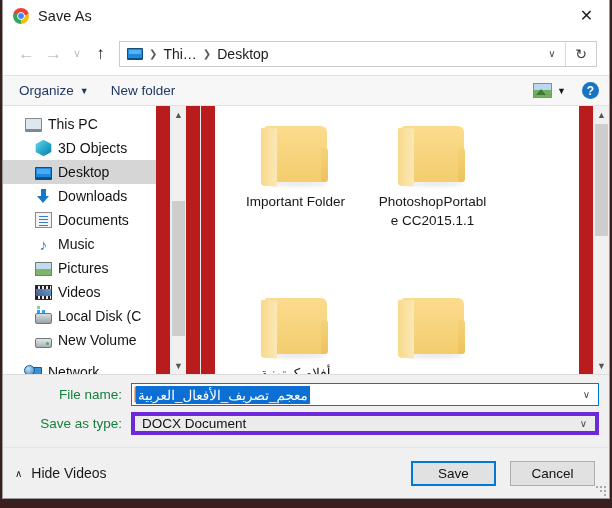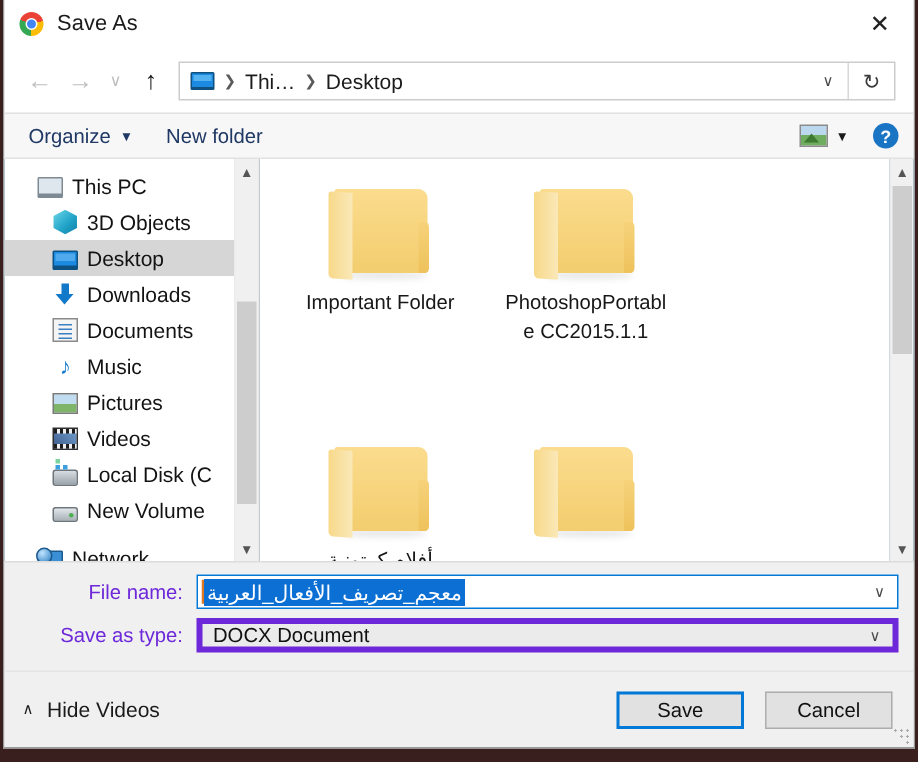--- a/index.html
+++ b/index.html
@@ -167,22 +167,23 @@
     color: #fff;
     font-size: 12px;
     font-weight: bold;
     display: flex; align-items: center; justify-content: center;
   }
   
   .body-area {
     flex: 1;
     display: flex;
     min-height: 0;
-    background: #0c4a6e;
-    position: relative;
+    background: #b91c1c;
+    position: relative;
+    gap: 14px;
   }
   .sidebar {
     width: 153px;
     min-width: 153px;
     background: #ffffff;
     position: relative;
     overflow: hidden;
     padding-top: 6px;
   }
   .tree-item {
@@ -400,21 +401,21 @@
     display: flex;
     align-items: center;
     height: 23px;
     margin-bottom: 6px;
   }
   .formlabel {
     width: 118px;
     text-align: right;
     padding-right: 9px;
     font-size: 13.5px;
-    color: #6d28d9;
+    color: #15803d;
   }
   .combo {
     flex: 1;
     height: 23px;
     border: 1px solid #0078d7;
     background: #ffffff;
     display: flex;
     align-items: center;
     padding-left: 3px;
     position: relative;

